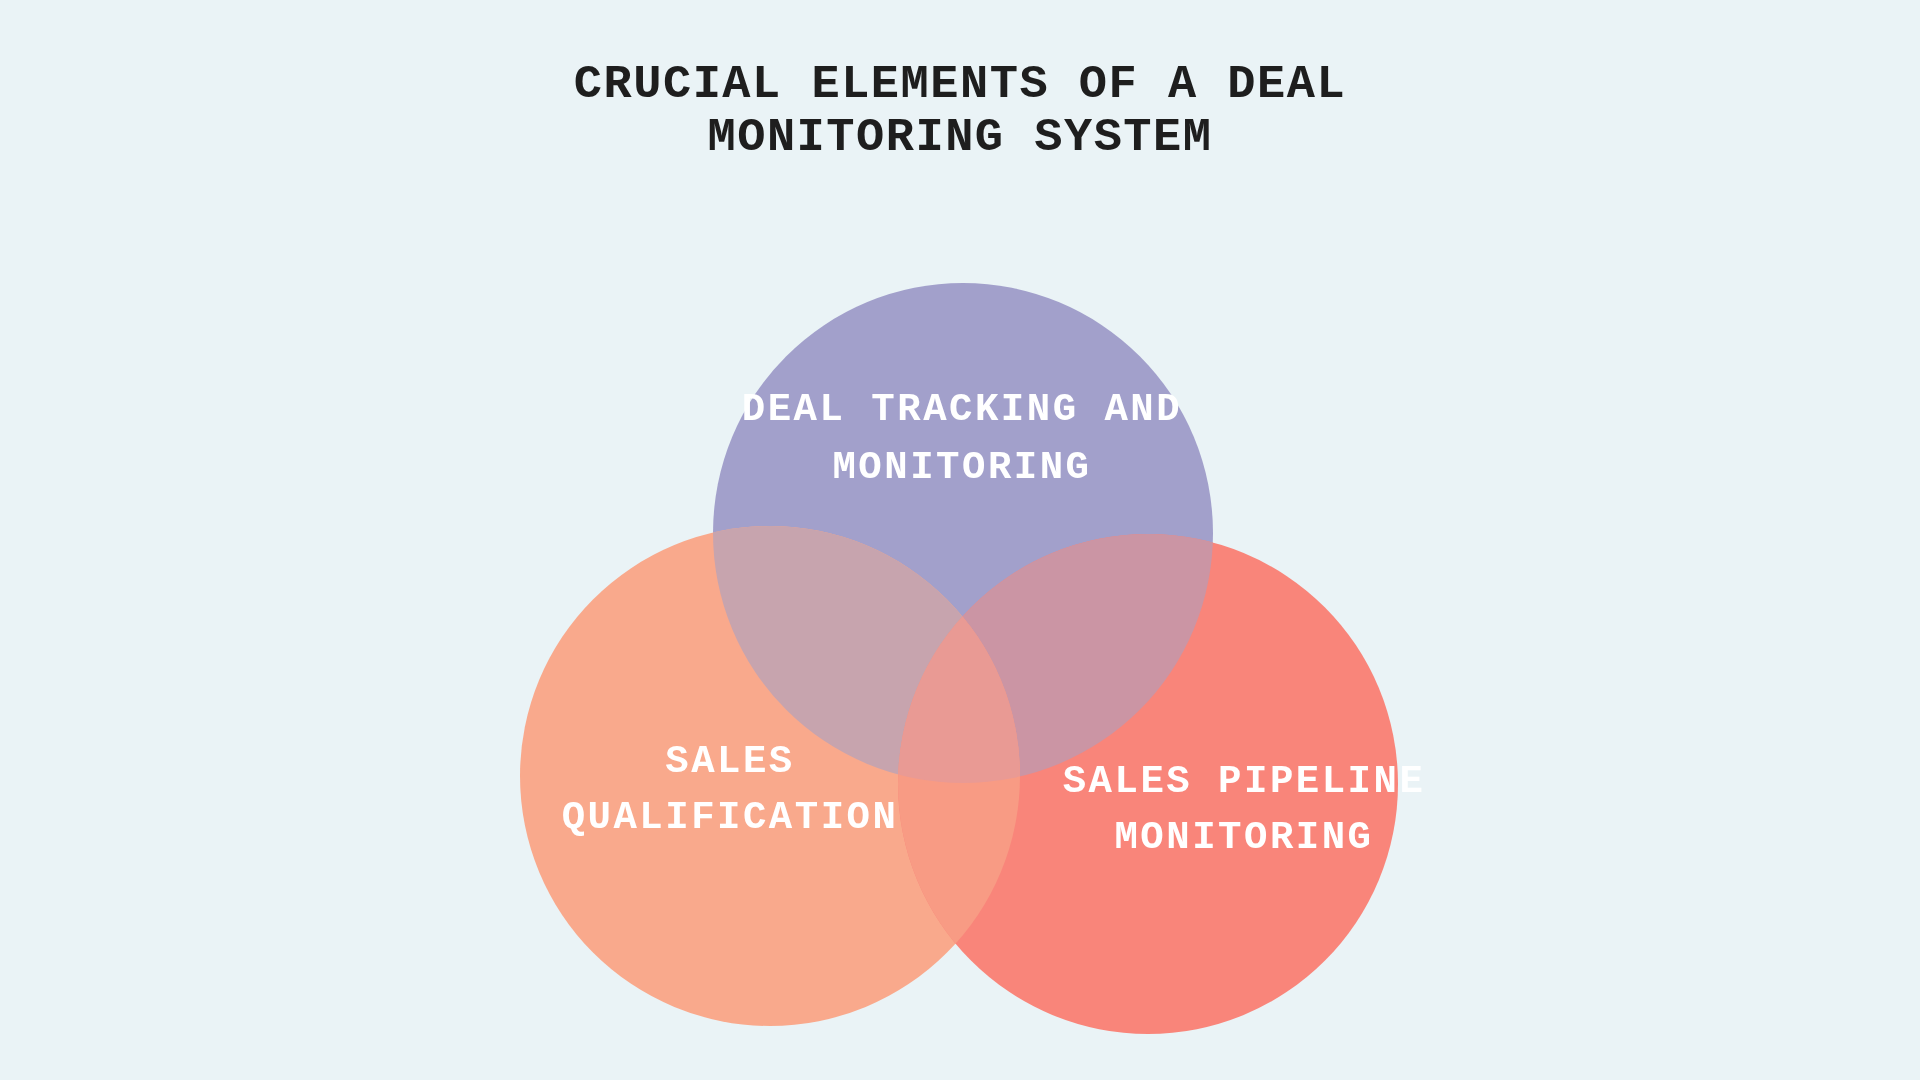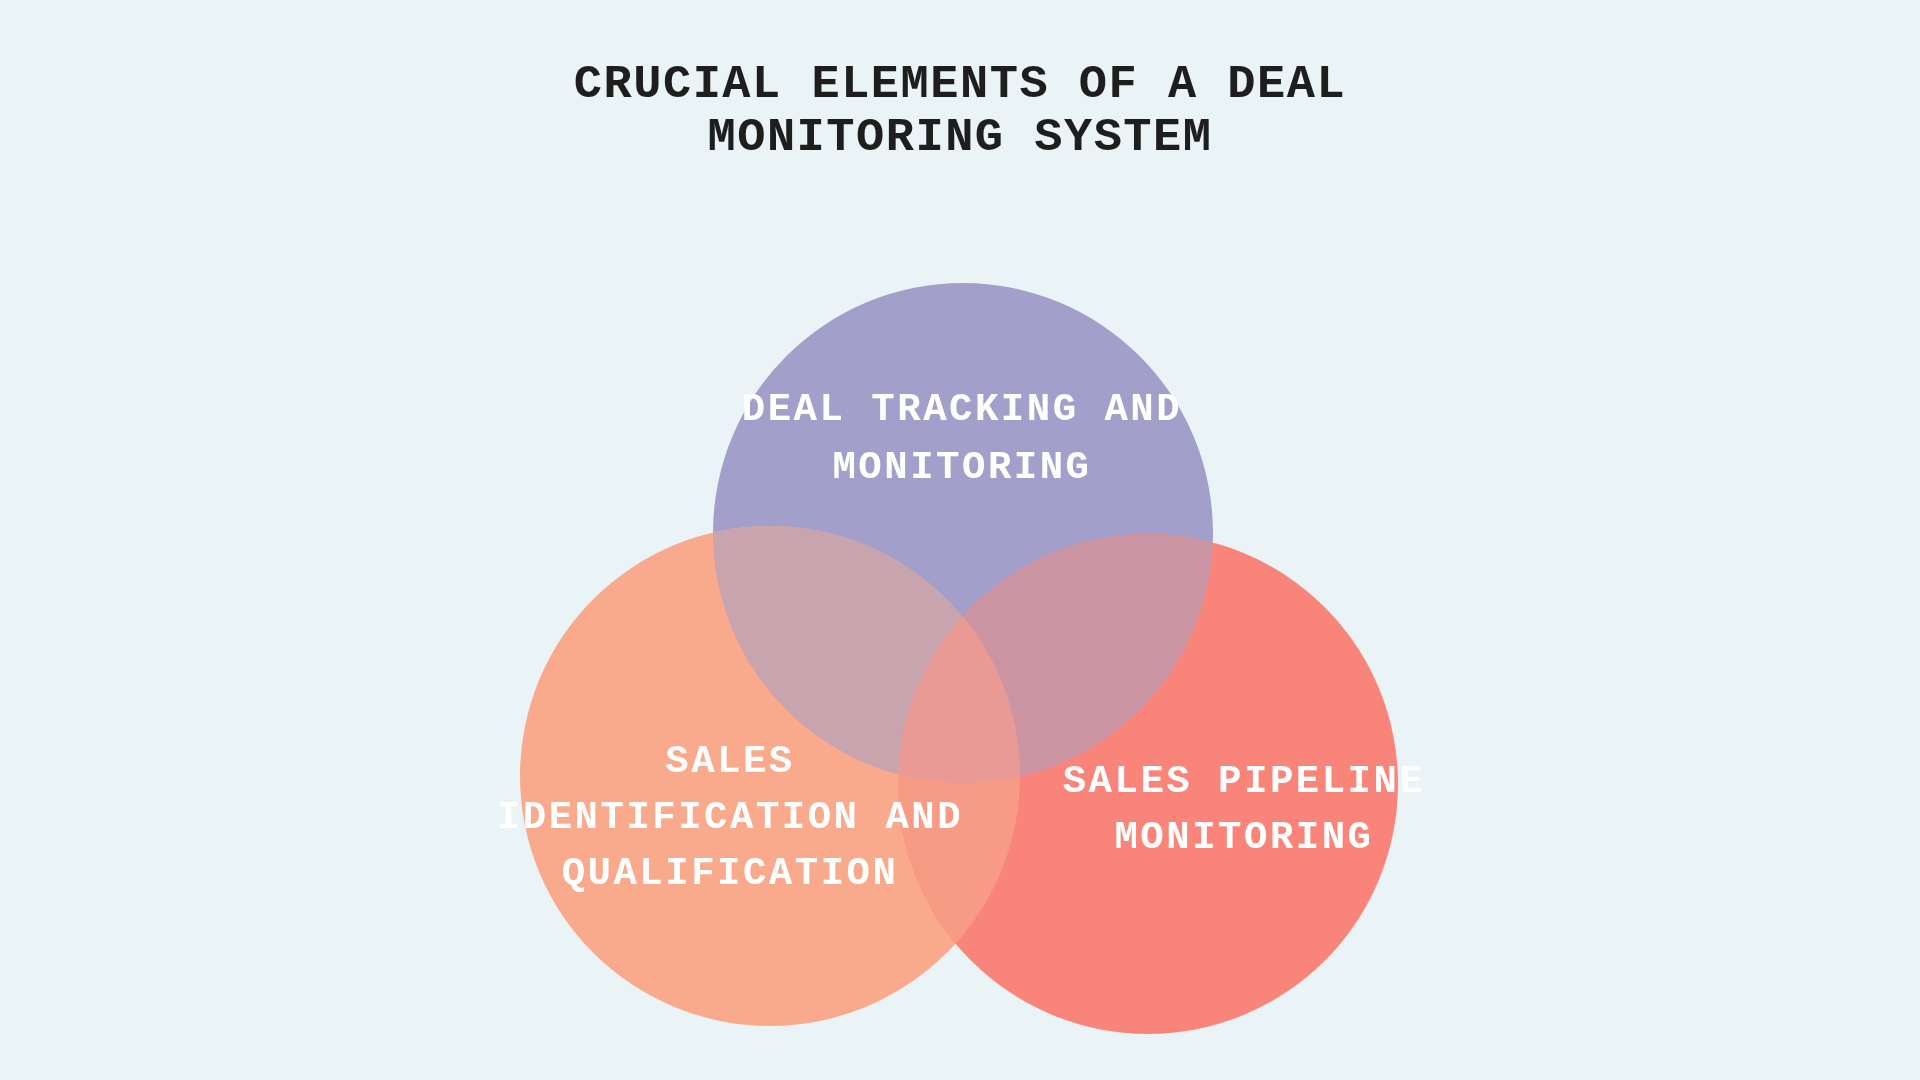--- a/index.html
+++ b/index.html
@@ -105,21 +105,20 @@
     <div>MONITORING SYSTEM</div>
   </div>
 
   <div class="circle-label label-tracking">
     <div>DEAL TRACKING AND</div>
     <div>MONITORING</div>
   </div>
 
   <div class="circle-label label-identification">
     <div>SALES</div>
-    <div>IDENTIFICATION AND</div>
     <div>QUALIFICATION</div>
   </div>
 
   <div class="circle-label label-pipeline">
     <div>SALES PIPELINE</div>
     <div>MONITORING</div>
   </div>
 
 </div>
 

